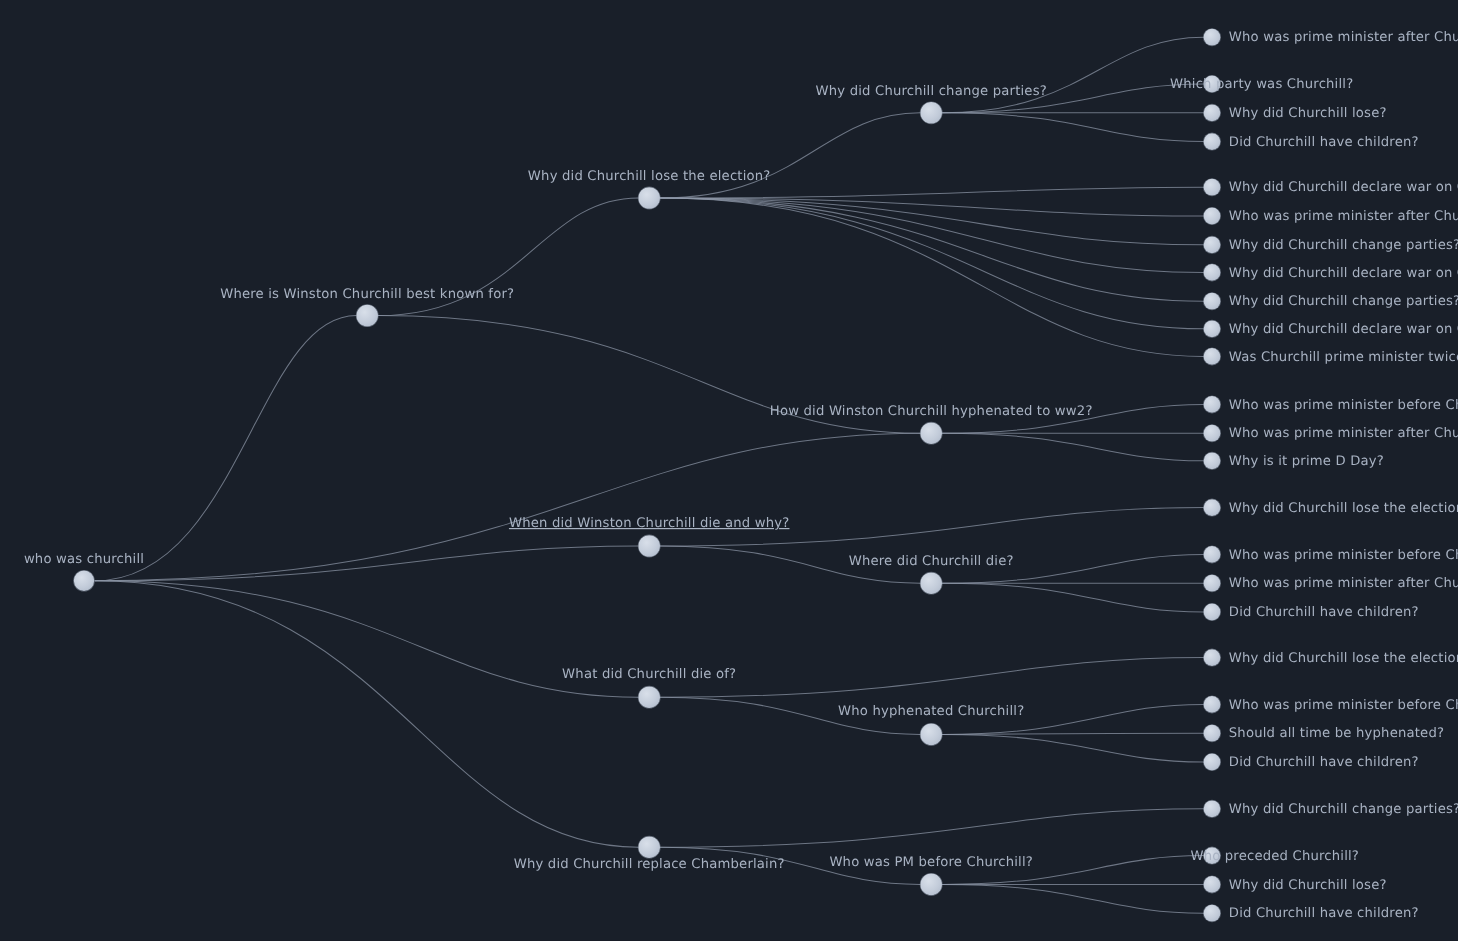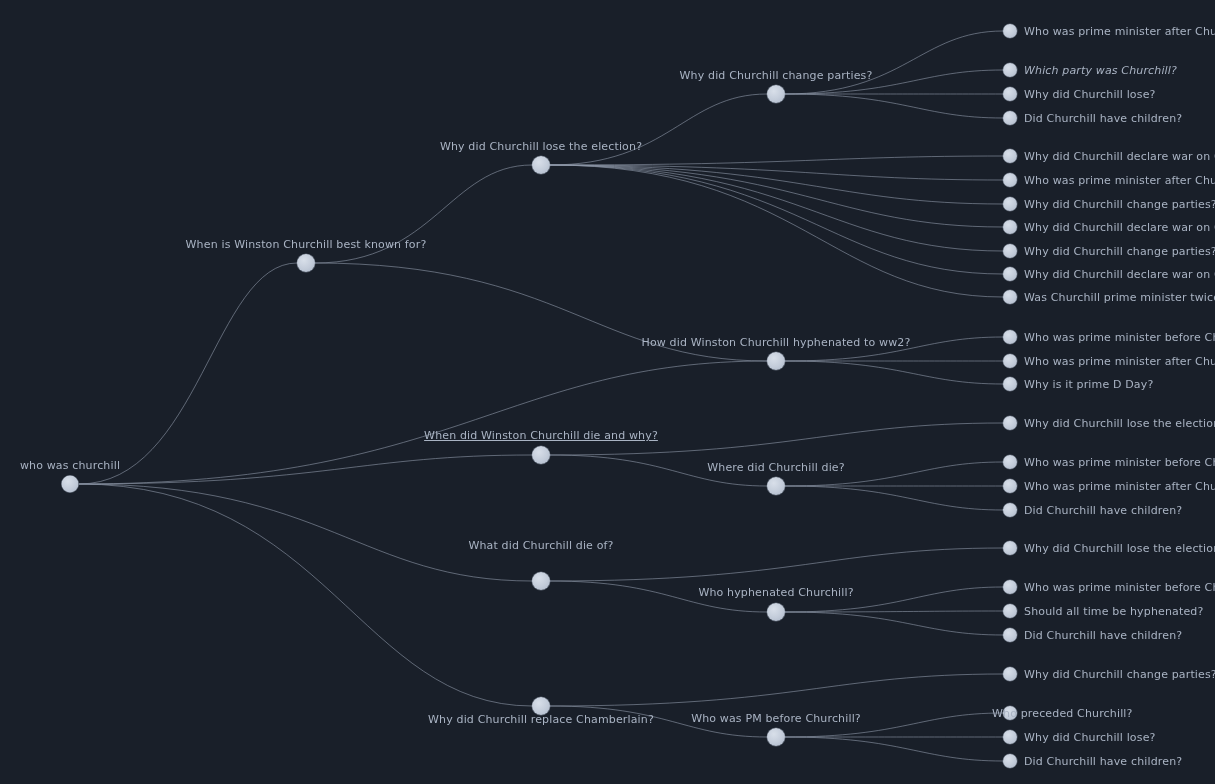--- a/index.html
+++ b/index.html
@@ -99,43 +99,43 @@
       <path d="M 550 706 C 669.35 706, 684.54 737, 767 737" fill="none" stroke="#8d97a8" stroke-width="0.85" stroke-opacity="0.72"></path>
       <path d="M 550 706 C 799.1500000000001 706, 830.86 674, 1003 674" fill="none" stroke="#8d97a8" stroke-width="0.85" stroke-opacity="0.72"></path>
       <path d="M 785 737 C 904.9 737, 920.16 713, 1003 713" fill="none" stroke="#8d97a8" stroke-width="0.85" stroke-opacity="0.72"></path>
       <path d="M 785 737 C 904.9 737, 920.16 737, 1003 737" fill="none" stroke="#8d97a8" stroke-width="0.85" stroke-opacity="0.72"></path>
       <path d="M 785 737 C 904.9 737, 920.16 761, 1003 761" fill="none" stroke="#8d97a8" stroke-width="0.85" stroke-opacity="0.72"></path>
     </svg>
   <div id="node-layer">
       <div class="node root" style="left: 70px; top: 484px;"></div>
       <div class="node-label above" style="left: 70px; top: 472px;">who was churchill</div>
       <div class="node level1" style="left: 306px; top: 263px;"></div>
-      <div class="node-label above" style="left: 306px; top: 251px;">When is Winston Churchill best known for?</div>
+      <div class="node-label above" style="left: 306px; top: 251px;">Where is Winston Churchill best known for?</div>
       <div class="node level2" style="left: 541px; top: 165px;"></div>
       <div class="node-label above" style="left: 541px; top: 153px;">Why did Churchill lose the election?</div>
       <div class="node level2" style="left: 776px; top: 94px;"></div>
       <div class="node-label above" style="left: 776px; top: 82px;">Why did Churchill change parties?</div>
       <div class="node level2" style="left: 776px; top: 361px;"></div>
       <div class="node-label above" style="left: 776px; top: 349px;">How did Winston Churchill hyphenated to ww2?</div>
       <div class="node level1" style="left: 541px; top: 455px;"></div>
       <div class="node-label above" style="left: 541px; top: 442px; text-decoration: underline;">When did Winston Churchill die and why?</div>
       <div class="node level2" style="left: 776px; top: 486px;"></div>
       <div class="node-label above" style="left: 776px; top: 474px;">Where did Churchill die?</div>
       <div class="node level1" style="left: 541px; top: 581px;"></div>
-      <div class="node-label above" style="left: 541px; top: 552px;">What did Churchill die of?</div>
+      <div class="node-label above" style="left: 541px; top: 568px;">What did Churchill die of?</div>
       <div class="node level2" style="left: 776px; top: 612px;"></div>
       <div class="node-label above" style="left: 776px; top: 599px;">Who hyphenated Churchill?</div>
       <div class="node level1" style="left: 541px; top: 706px;"></div>
       <div class="node-label above" style="left: 541px; top: 694px; margin-top: 32px;">Why did Churchill replace Chamberlain?</div>
       <div class="node level2" style="left: 776px; top: 737px;"></div>
       <div class="node-label above" style="left: 776px; top: 725px;">Who was PM before Churchill?</div>
       <div class="node leaf" style="left: 1010px; top: 31px;"></div>
       <div class="node-label right" style="left: 1024px; top: 31px;">Who was prime minister after Churchill?</div>
       <div class="node leaf" style="left: 1010px; top: 70px;"></div>
-      <div class="node-label right" style="left: 1024px; top: 70px; font-style: italic;">Which party was Churchill?</div>
+      <div class="node-label right" style="left: 975px; top: 70px;">Which party was Churchill?</div>
       <div class="node leaf" style="left: 1010px; top: 94px;"></div>
       <div class="node-label right" style="left: 1024px; top: 94px;">Why did Churchill lose?</div>
       <div class="node leaf" style="left: 1010px; top: 118px;"></div>
       <div class="node-label right" style="left: 1024px; top: 118px;">Did Churchill have children?</div>
       <div class="node leaf" style="left: 1010px; top: 156px;"></div>
       <div class="node-label right" style="left: 1024px; top: 156px;">Why did Churchill declare war on Germany?</div>
       <div class="node leaf" style="left: 1010px; top: 180px;"></div>
       <div class="node-label right" style="left: 1024px; top: 180px;">Who was prime minister after Churchill?</div>
       <div class="node leaf" style="left: 1010px; top: 204px;"></div>
       <div class="node-label right" style="left: 1024px; top: 204px;">Why did Churchill change parties?</div>

